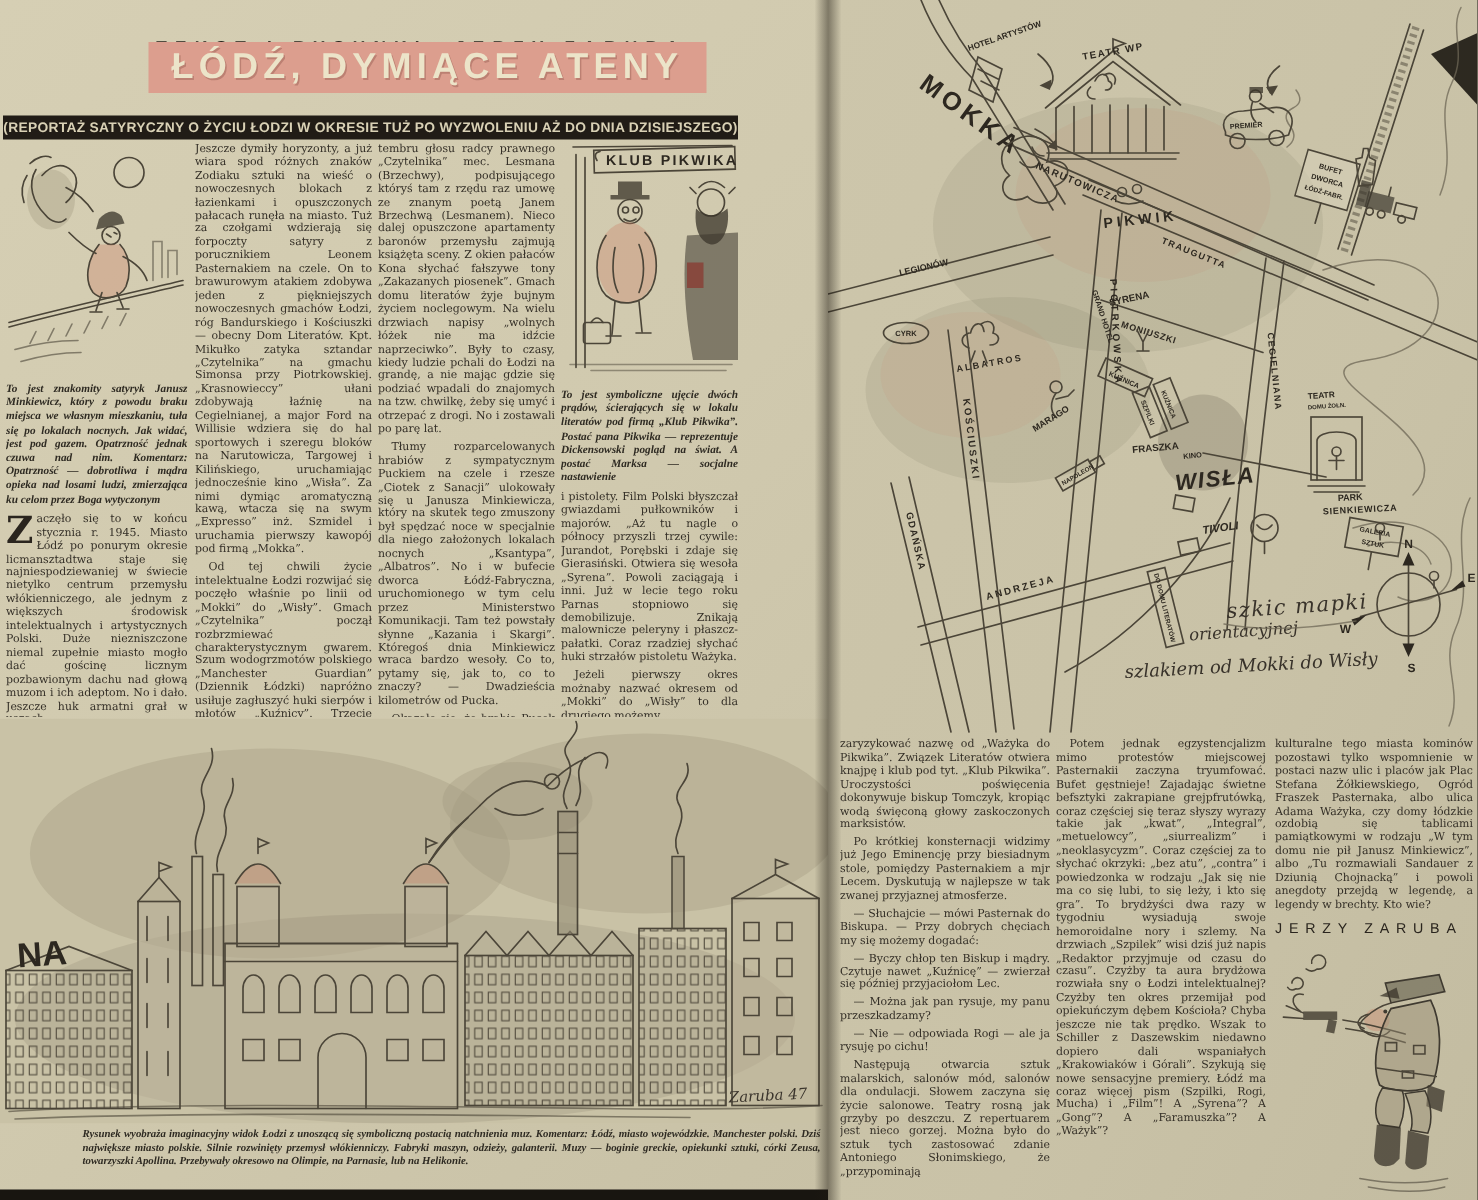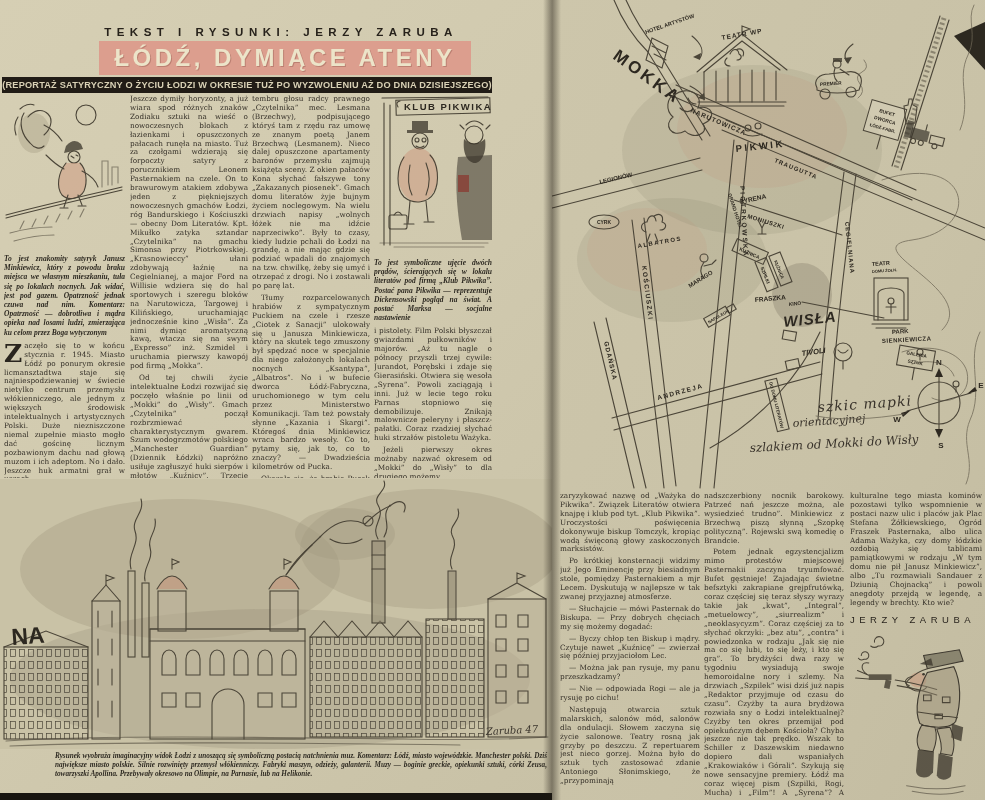--- a/index.html
+++ b/index.html
@@ -9,21 +9,21 @@
   #page-left{left:0;width:552px;background:linear-gradient(135deg,#d6cfb4 0%,#d0c9ae 55%,#c8c1a6 100%);}
   #page-right{left:552px;width:433px;background:linear-gradient(115deg,#cdc6ab 0%,#c9c2a7 60%,#c3bca1 100%);}
   #gutter{position:absolute;left:543px;top:0;width:18px;height:800px;
           background:linear-gradient(90deg,rgba(30,25,17,0) 0%,rgba(30,25,17,.45) 50%,rgba(30,25,17,0) 100%);z-index:5;}
   #bottom-edge{position:absolute;left:0;top:793px;width:552px;height:7px;background:#181510;z-index:4;}
 
   
   .kicker{position:absolute;left:92px;top:26px;width:378px;text-align:center;
           font-family:"Liberation Sans",sans-serif;font-weight:bold;font-size:11.5px;
           letter-spacing:5.5px;color:#27221b;white-space:nowrap;}
-  .title-band{position:absolute;left:99px;top:41px;width:372px;height:34px;background:#dc9e8e;}
+  .title-band{position:absolute;left:99px;top:28px;width:372px;height:34px;background:#dc9e8e;}
   .title-band .t{display:block;text-align:center;line-height:34px;
           font-family:"Liberation Sans",sans-serif;font-weight:bold;font-size:24px;
           letter-spacing:3.5px;color:#ece4c9;text-shadow:1px 1px 0 rgba(90,40,30,.25);white-space:nowrap;}
   .subtitle-bar{position:absolute;left:2px;top:77px;width:490px;height:16px;background:#211c16;
           color:#d9d1b5;font-family:"Liberation Sans",sans-serif;font-weight:bold;font-size:9.2px;
           letter-spacing:.2px;text-align:center;line-height:16px;white-space:nowrap;}
 
   
   .col{position:absolute;top:95px;height:383px;overflow:hidden;}
   #lc1{left:4px;width:121px;}
@@ -469,21 +469,20 @@
     <div class="rcol body-text" id="rc1">
       <p class="cont">zaryzykować nazwę od „Ważyka do Pikwika”. Związek Literatów otwiera knajpę i klub pod tyt. „Klub Pikwika”. Uroczystości poświęcenia dokonywuje biskup Tomczyk, kropiąc wodą święconą głowy zaskoczonych marksistów.</p>
       <p>Po krótkiej konsternacji widzimy już Jego Eminencję przy biesiadnym stole, pomiędzy Pasternakiem a mjr Lecem. Dyskutują w najlepsze w tak zwanej przyjaznej atmosferze.</p>
       <p>— Słuchajcie — mówi Pasternak do Biskupa. — Przy dobrych chęciach my się możemy dogadać:</p>
       <p>— Byczy chłop ten Biskup i mądry. Czytuje nawet „Kuźnicę” — zwierzał się później przyjaciołom Lec.</p>
       <p>— Można jak pan rysuje, my panu przeszkadzamy?</p>
       <p>— Nie — odpowiada Rogi — ale ja rysuję po cichu!</p>
       <p>Następują otwarcia sztuk malarskich, salonów mód, salonów dla ondulacji. Słowem zaczyna się życie salonowe. Teatry rosną jak grzyby po deszczu. Z repertuarem jest nieco gorzej. Można było do sztuk tych zastosować zdanie Antoniego Słonimskiego, że „przypominają</p>
     </div>
     <div class="rcol body-text" id="rc2">
-      <p class="cont">nadszczerbiony nocnik barokowy. Patrzeć nań jeszcze można, ale wysiedzieć trudno”. Minkiewicz z Brzechwą piszą słynną „Szopkę polityczną”. Rojewski swą komedię o Brandcie.</p>
       <p>Potem jednak egzystencjalizm mimo protestów miejscowej Pasternakii zaczyna tryumfować. Bufet gęstnieje! Zajadając świetne befsztyki zakrapiane grejpfrutówką, coraz częściej się teraz słyszy wyrazy takie jak „kwat”, „Integral”, „metuelowcy”, „siurrealizm” i „neoklasycyzm”. Coraz częściej za to słychać okrzyki: „bez atu”, „contra” i powiedzonka w rodzaju „Jak się nie ma co się lubi, to się leży, i kto się gra”. To brydżyści dwa razy w tygodniu wysiadują swoje hemoroidalne nory i szlemy. Na drzwiach „Szpilek” wisi dziś już napis „Redaktor przyjmuje od czasu do czasu”. Czyżby ta aura brydżowa rozwiała sny o Łodzi intelektualnej? Czyżby ten okres przemijał pod opiekuńczym dębem Kościoła? Chyba jeszcze nie tak prędko. Wszak to Schiller z Daszewskim niedawno dopiero dali wspaniałych „Krakowiaków i Górali”. Szykują się nowe sensacyjne premiery. Łódź ma coraz więcej pism (Szpilki, Rogi, Mucha) i „Film”! A „Syrena”? A „Gong”? A „Faramuszka”? A „Ważyk”?</p>
 
     </div>
     <div class="rcol" id="rc3">
       <div class="body-text">
         <p class="cont">kulturalne tego miasta kominów pozostawi tylko wspomnienie w postaci nazw ulic i placów jak Plac Stefana Żółkiewskiego, Ogród Fraszek Pasternaka, albo ulica Adama Ważyka, czy domy łódzkie ozdobią się tablicami pamiątkowymi w rodzaju „W tym domu nie pił Janusz Minkiewicz”, albo „Tu rozmawiali Sandauer z Dziunią Chojnacką” i powoli anegdoty przejdą w legendę, a legendy w brechty. Kto wie?</p>
       </div>
       <div class="byline">JERZY ZARUBA</div>
       <svg width="132" height="168" viewBox="0 0 132 178">
         <g>

